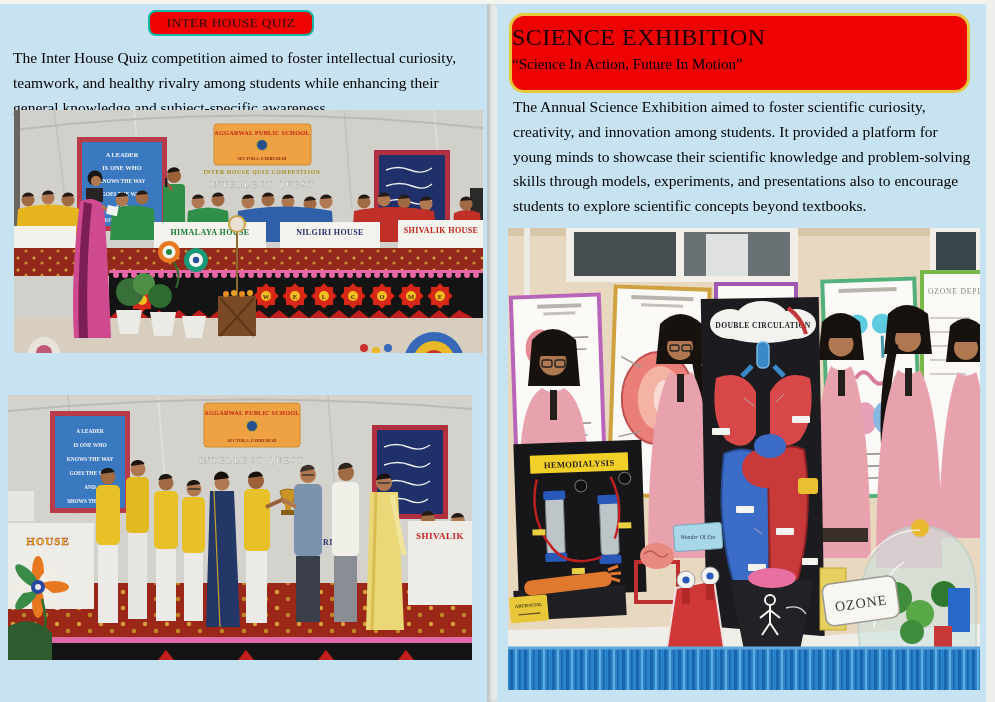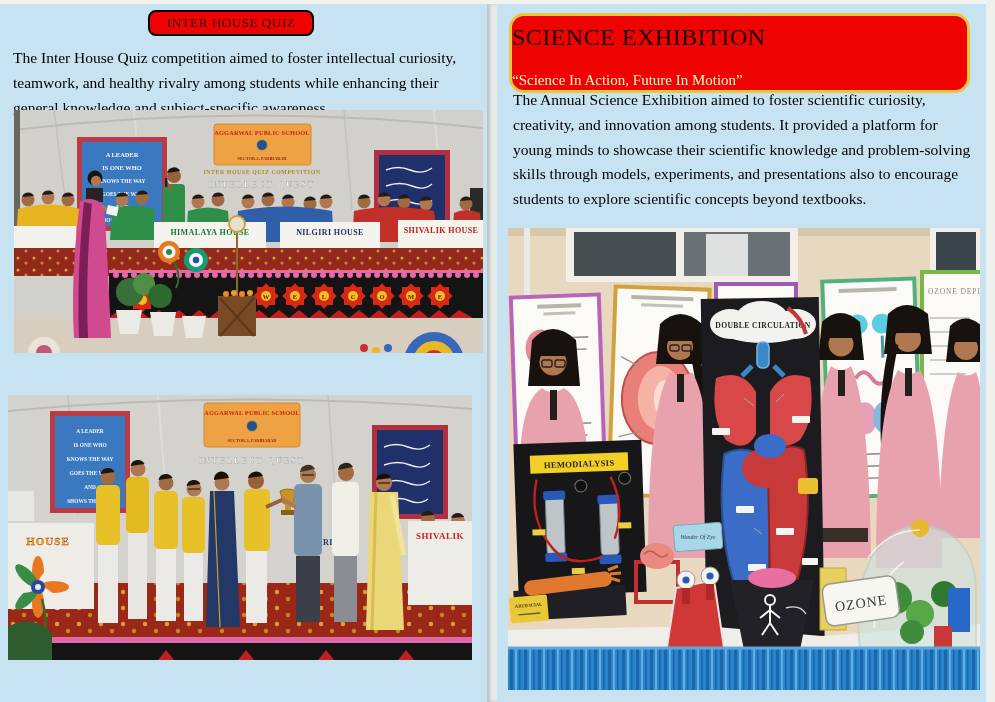--- a/index.html
+++ b/index.html
@@ -4,30 +4,30 @@
 <style>
   html,body{margin:0;padding:0;background:#9db6c4;}
   .screen{position:relative;width:995px;height:702px;background:#c7e3f2;overflow:hidden;
           font-family:"Liberation Serif",serif;color:#0d0d0d;}
   .edge-top{position:absolute;left:0;top:0;width:995px;height:4px;background:#f3f3ee;}
   .edge-right{position:absolute;right:0;top:0;width:9px;height:702px;background:#edf0ec;}
   .gutter{position:absolute;left:487px;top:4px;width:10px;height:698px;background:#e7ebe7;
           box-shadow:inset 3px 0 3px rgba(60,80,95,.25);}
   
   .banner-small{position:absolute;left:148px;top:10px;width:162px;height:22px;
-     background:#ee0202;border:2px solid #000000;border-radius:8px;
+     background:#ee0202;border:2px solid #14b8a6;border-radius:8px;
      display:flex;align-items:center;justify-content:center;
      font-size:13.5px;color:#25100a;letter-spacing:.3px;}
   .banner-big{position:absolute;left:509px;top:13px;width:455px;height:66px;
      background:#ee0202;border:3px solid #e5c83b;border-radius:15px;text-align:left;padding-top:8px;}
   .banner-big .title{font-size:24px;color:#170302;letter-spacing:.5px;line-height:1.15;}
-  .banner-big .subtitle{font-size:15px;color:#fef9c3;margin-top:20px;}
+  .banner-big .subtitle{font-size:15px;color:#000000;margin-top:4px;}
   .para{position:absolute;font-size:15.5px;line-height:1.6;color:#000000;text-align:left;}
   .para-left{left:13px;top:46px;width:462px;}
-  .para-right{left:513px;top:88px;width:466px;}
+  .para-right{left:513px;top:95px;width:466px;}
   .photo{position:absolute;line-height:0;}
   .photo svg{display:block;}
   
   text{font-family:"Liberation Serif",serif;}
   .t-banner1{font-size:6.3px;font-weight:bold;fill:#c52517;letter-spacing:.2px;}
   .t-banner2{font-size:4.3px;font-weight:bold;fill:#8c2a10;}
   .t-event1{font-size:5.8px;font-weight:bold;fill:#a68d22;letter-spacing:.6px;}
   .t-event2{font-size:8px;font-weight:bold;fill:#fbfbf7;stroke:#8d8d85;stroke-width:.25;letter-spacing:2px;}
   .t-quote{font-size:6.4px;fill:#f2f4f8;font-weight:bold;}
   .t-quote2{font-size:5.4px;fill:#f2f4f8;font-weight:bold;}

